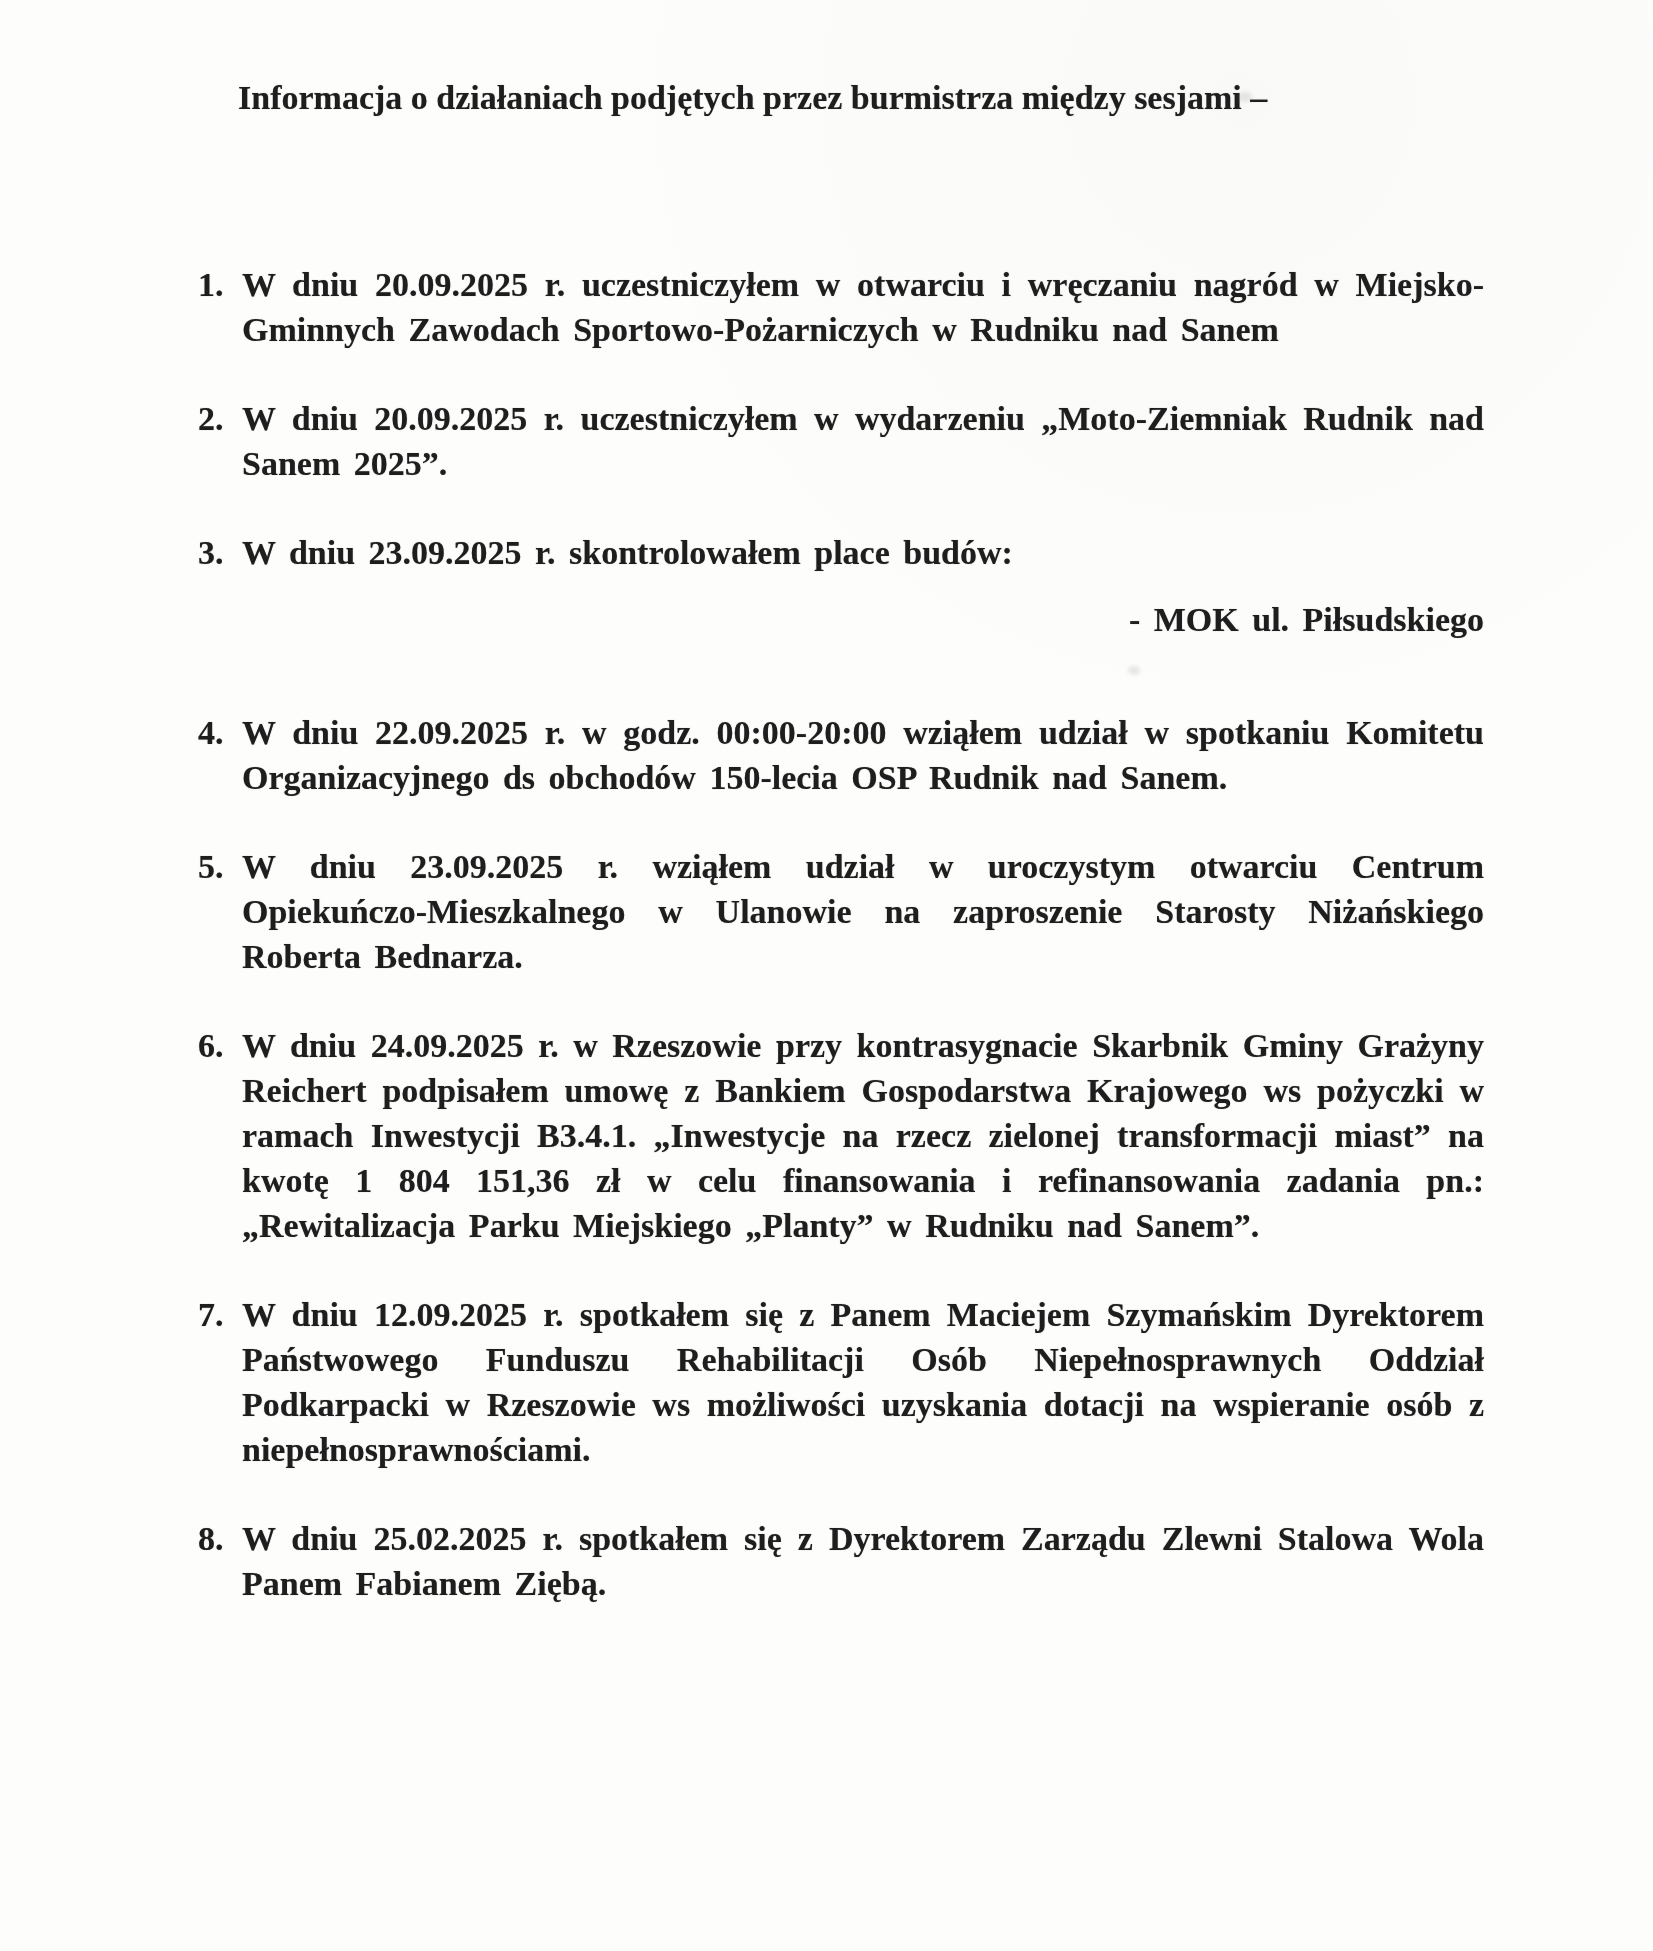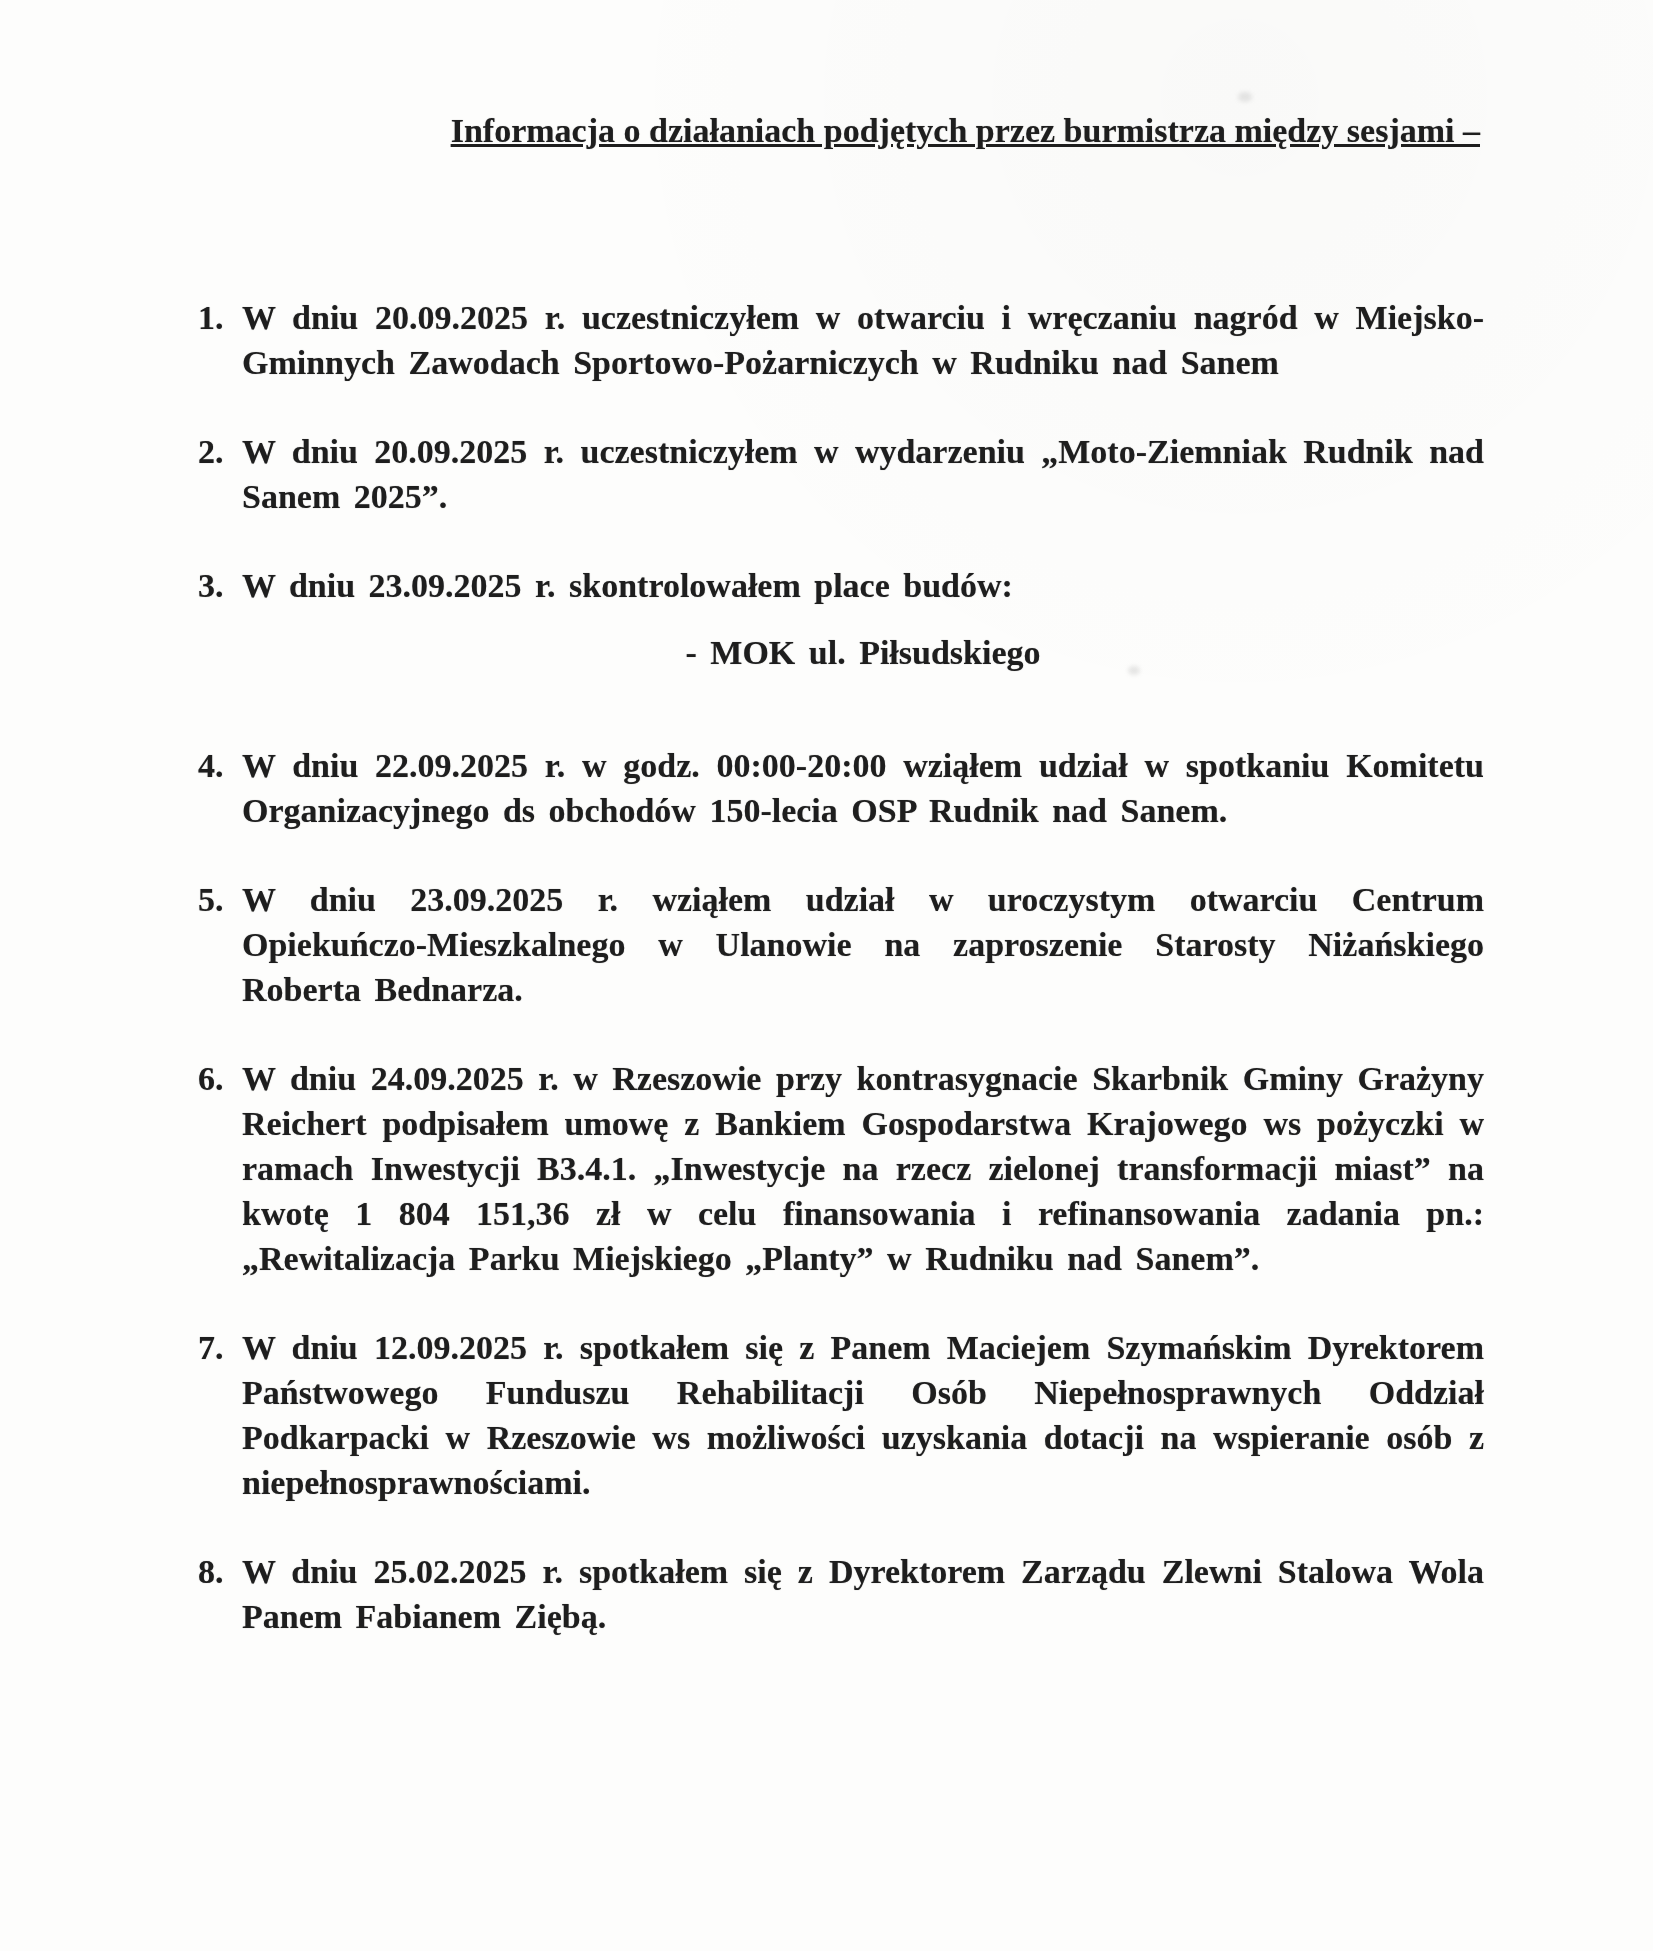--- a/index.html
+++ b/index.html
@@ -17,27 +17,26 @@
   .page {
     position: relative;
     width: 1653px;
     height: 1951px;
     overflow: hidden;
     background:
       radial-gradient(circle at 75% 5%, rgba(0,0,0,0.015), transparent 30%),
       #fdfdfc;
   }
   .doc-title {
-    padding-top: 108px;
+    padding-top: 75px;
     margin-left: 238px;
     width: 1242px;
-    text-align: right;
+    text-align: left;
     font-size: 34px;
     line-height: 45px;
-    text-decoration: underline;
   }
   .title-line2 { margin-top: 30px; }
   .doc-body {
     margin-top: 142px;
     margin-left: 198px;
     width: 1286px;
     font-size: 34px;
     line-height: 45px;
   }
   .row {
@@ -49,21 +48,21 @@
   .row:last-child { margin-bottom: 0; }
   .num { flex: 0 0 44px; }
   .txt-wrap { flex: 1; min-width: 0; }
   .txt {
     margin: 0;
     text-align: justify;
     word-spacing: 5px;
   }
   .sub {
     margin-top: 22px;
-    text-align: center;
+    text-align: right;
   }
   .speck {
     position: absolute;
     border-radius: 50%;
     background: rgba(140,140,140,0.20);
     filter: blur(2px);
   }
   .speck1 { left: 1238px; top: 92px;  width: 14px; height: 10px; }
   .speck2 { left: 1128px; top: 666px; width: 12px; height: 9px;  }
 </style>

